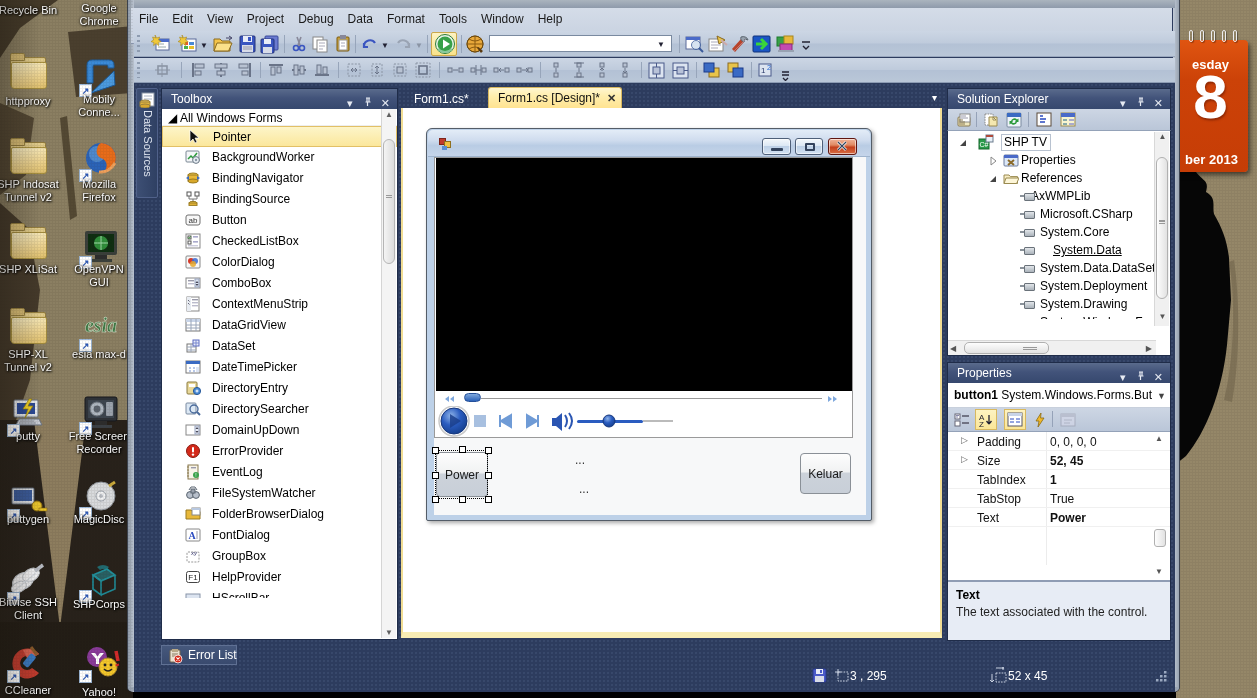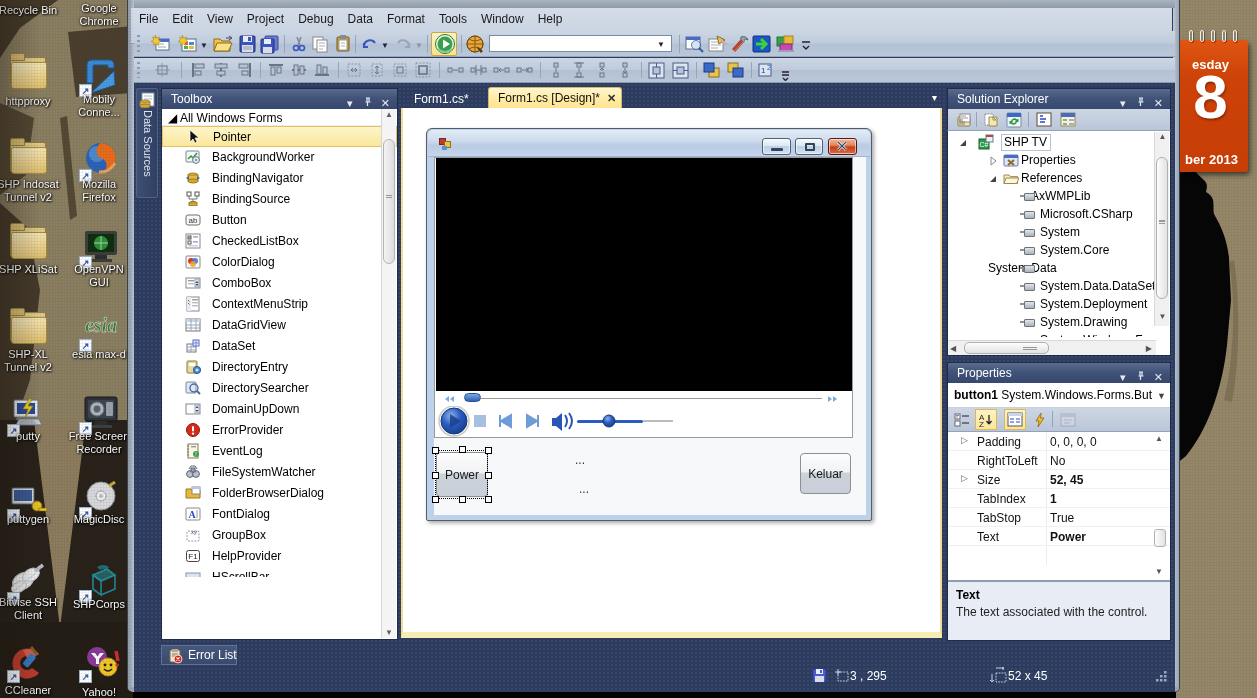--- a/index.html
+++ b/index.html
@@ -608,20 +608,26 @@
               <rect x="1" y="2" width="14" height="12" fill="#fff" stroke="#777"></rect>
               <rect x="1" y="2" width="14" height="3" fill="#c8d4e8"></rect>
               <path d="M1,8 h14 M1,11 h14 M6,2 v12 M11,2 v12" stroke="#9aa6ba"></path>
             </svg></span>DataGridView</div>
       <div class="tbx-item"><span class="ic"><svg width="16" height="16">
               <rect x="2" y="6" width="9" height="8" fill="#fff" stroke="#777"></rect>
               <path d="M2,9 h9 M2,12 h9 M6,6 v8" stroke="#9aa6ba"></path>
               <rect x="8" y="2" width="6" height="6" fill="#e8ecf8" stroke="#5a6ac0"></rect>
               <path d="M8,5 h6 M11,2 v6" stroke="#7a8ad0"></path>
             </svg></span>DataSet</div>
+      <div class="tbx-item"><span class="ic"><svg width="16" height="16">
+              <rect x="1" y="2" width="14" height="12" fill="#fff" stroke="#777"></rect>
+              <rect x="1" y="2" width="14" height="3" fill="#3a6ac2"></rect>
+              <path d="M4,8 h2 v2 h-2 z M8,8 h2 v2 h-2 z M4,11 h2 v2 h-2 z M8,11 h2 v2 h-2 z" fill="#b8c8e8"></path>
+              <rect x="11" y="8" width="3" height="5" fill="#dce4f4"></rect>
+            </svg></span>DateTimePicker</div>
       <div class="tbx-item"><span class="ic"><svg width="16" height="16">
               <rect x="2" y="2" width="10" height="12" rx="1" fill="#e8d89a" stroke="#8a7a40"></rect>
               <rect x="4" y="4" width="6" height="3" fill="#fff"></rect>
               <circle cx="12" cy="11" r="3.6" fill="#4a8ad4" stroke="#2a5a9a"></circle>
               <path d="M10.5,11 h3 M12,9.5 v3" stroke="#fff"></path>
             </svg></span>DirectoryEntry</div>
       <div class="tbx-item"><span class="ic"><svg width="16" height="16">
               <rect x="1" y="2" width="10" height="11" rx="1" fill="#dce8f4" stroke="#7a8aa0"></rect>
               <circle cx="9" cy="8" r="4" fill="none" stroke="#4a6a9a" stroke-width="1.4"></circle>
               <path d="M12,11 l3,3" stroke="#4a6a9a" stroke-width="2"></path>
@@ -809,23 +815,22 @@
             <path d="M5,8 l6,5 M11,8 l-6,5" stroke="#8a6a2a" stroke-width="2"></path>
           </svg></span>Properties</div>
     <div class="tree-row" style="padding-left:73px;"><span style="position:absolute;left:40px;top:4px;"><svg width="10" height="10">
             <path d="M8,2 L8,8 L2,8 Z" fill="#444"></path>
           </svg></span><span class="tic" style="left:55px;"><svg width="16" height="16">
             <path d="M1,5 h5 l1.4,1.6 H14.5 V13.5 H1 Z" fill="#f8edc4" stroke="#9a8a50"></path>
             <path d="M1,13.5 L3,8 h13 l-2.4,5.5 Z" fill="#fdf6d8" stroke="#9a8a50"></path>
           </svg></span>References</div>
     <div class="tree-row refrow" style="padding-left:83px;"><span class="tic refic"></span>AxWMPLib</div>
     <div class="tree-row refrow" style="padding-left:92px;"><span class="tic refic"></span>Microsoft.CSharp</div>
-    <div class="tree-row refrow" style="padding-left:92px;"><span class="tic refic"></span>System</div>
     <div class="tree-row refrow" style="padding-left:92px;"><span class="tic refic"></span>System.Core</div>
-    <div class="tree-row refrow" style="padding-left:40px;"><span class="tic refic"></span>System.Data</div>
+    <div class="tree-row refrow" style="padding-left:105px;text-decoration:underline;"><span class="tic refic"></span>System.Data</div>
     <div class="tree-row refrow" style="padding-left:92px;"><span class="tic refic"></span>System.Data.DataSetE</div>
     <div class="tree-row refrow" style="padding-left:92px;"><span class="tic refic"></span>System.Deployment</div>
     <div class="tree-row refrow" style="padding-left:92px;"><span class="tic refic"></span>System.Drawing</div>
     <div class="tree-row refrow" style="padding-left:92px;height:6px;overflow:hidden;"><span class="tic refic"></span>System.Windows.F</div>
     <div style="position:absolute;right:1px;top:1px;width:15px;height:194px;background:#f0f0f0;border-left:1px solid #d8d8d8;">
       <div style="position:absolute;left:1px;top:0;width:13px;height:14px;background:#f0f0f0;color:#555;font-size:8px;text-align:center;">▲</div>
       <div style="position:absolute;left:1px;top:25px;width:12px;height:142px;background:linear-gradient(90deg,#fdfdfd,#e2e2e2);border:1px solid #b0b0b0;border-radius:6px;">
           <div style="margin:62px 2px 0 2px;border-top:1px solid #999;border-bottom:1px solid #999;height:4px;"></div>
           <div style="margin:-3px 2px 0 2px;border-top:1px solid #999;height:0;"></div>
         </div>
@@ -878,24 +883,20 @@
           </svg></span>
     </div>
     <div id="pgrid" style="position:absolute;left:0;top:49px;width:222px;height:148px;background:#fff;font-size:12px;">
         <div style="position:absolute;left:98px;top:0;width:1px;height:133px;background:#ececec;"></div>
       <div class="prow">
           <span class="pexp">▷</span>
           <span class="pname">Padding</span>
           <span class="pval">0, 0, 0, 0</span>
         </div>
       <div class="prow">
-          <span class="pname">RightToLeft</span>
-          <span class="pval">No</span>
-        </div>
-      <div class="prow">
           <span class="pexp">▷</span>
           <span class="pname">Size</span>
           <span class="pval" style="font-weight:bold;">52, 45</span>
         </div>
       <div class="prow">
           <span class="pname">TabIndex</span>
           <span class="pval" style="font-weight:bold;">1</span>
         </div>
       <div class="prow">
           <span class="pname">TabStop</span>

